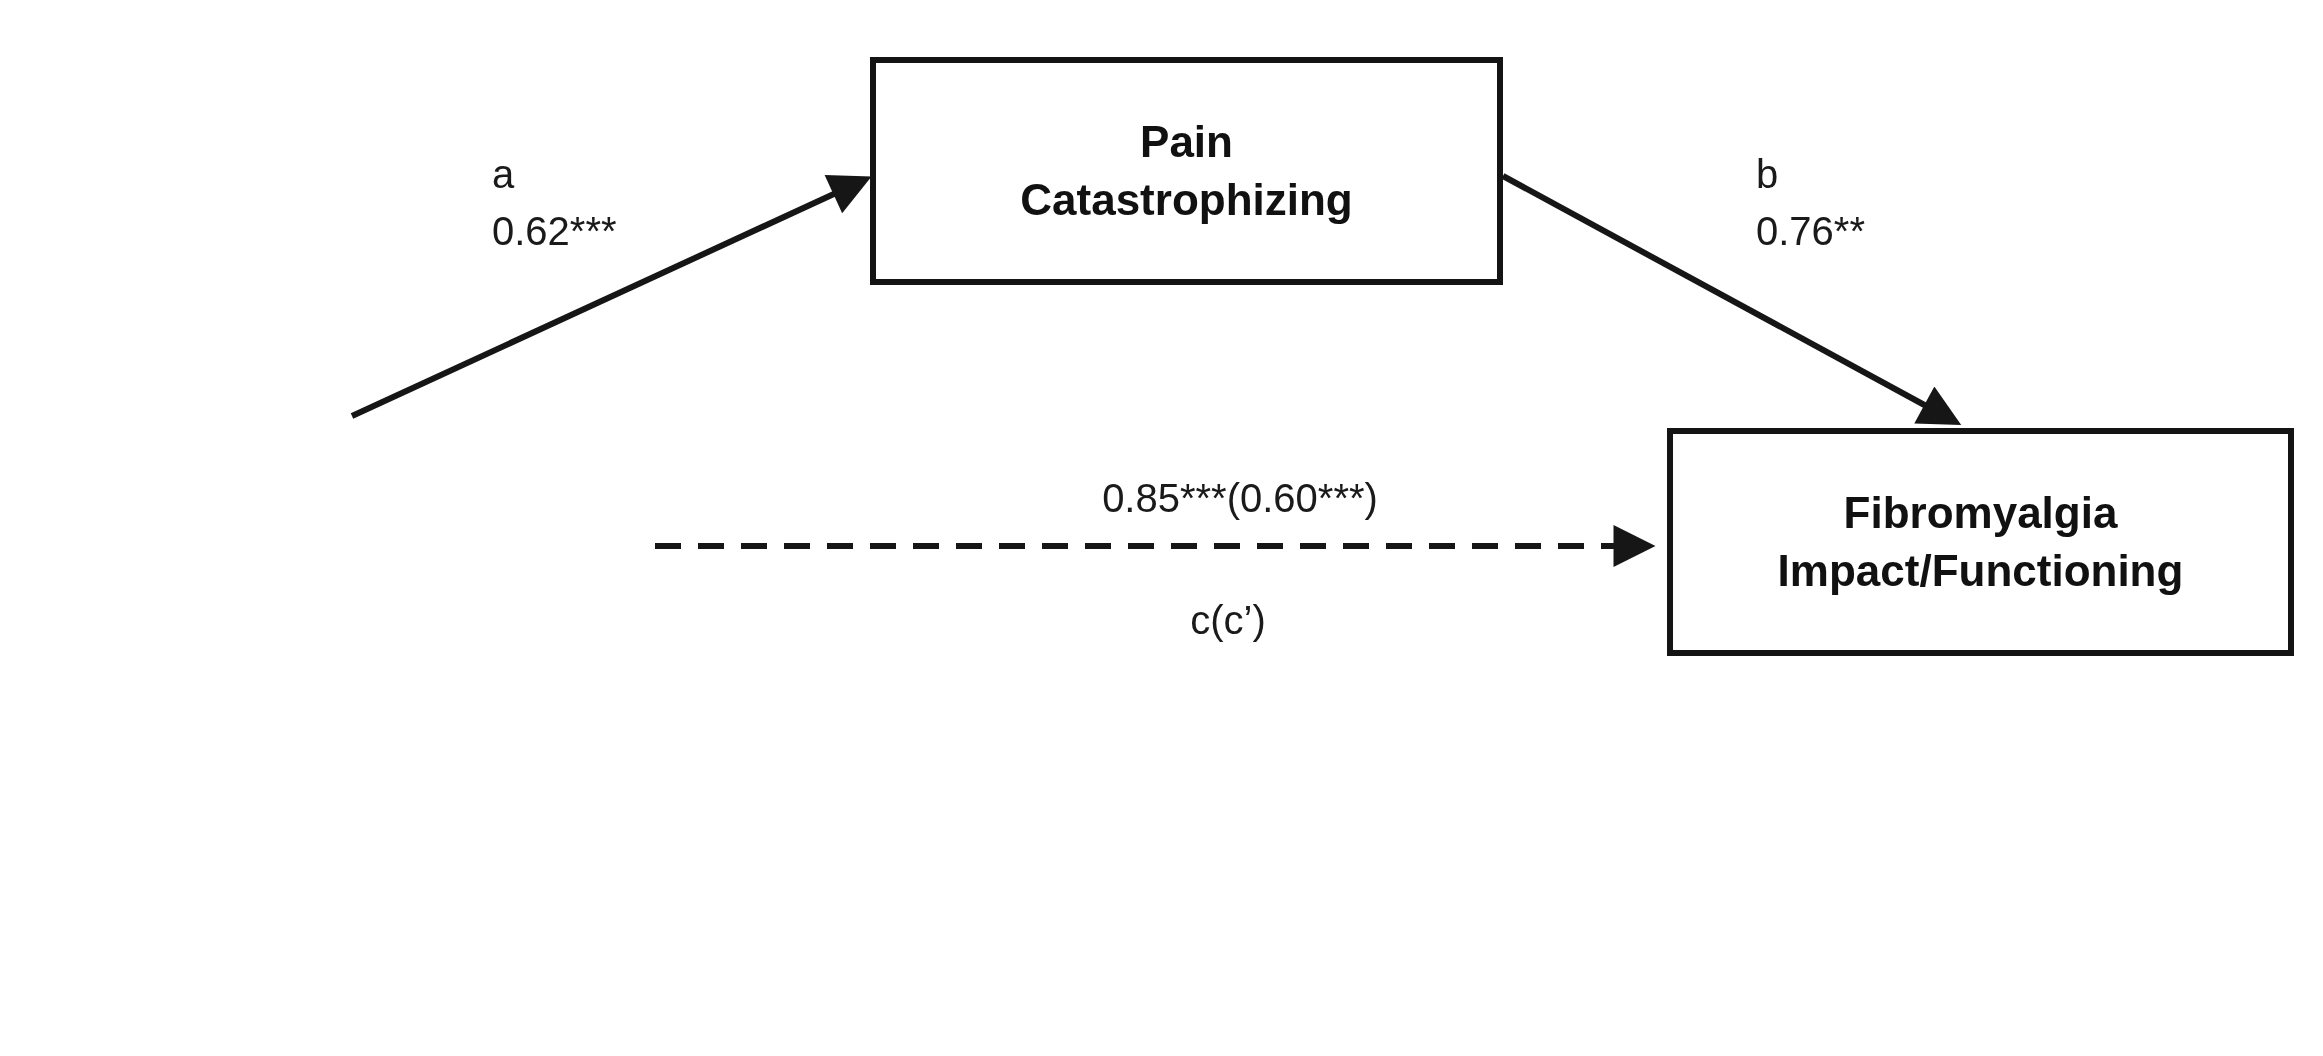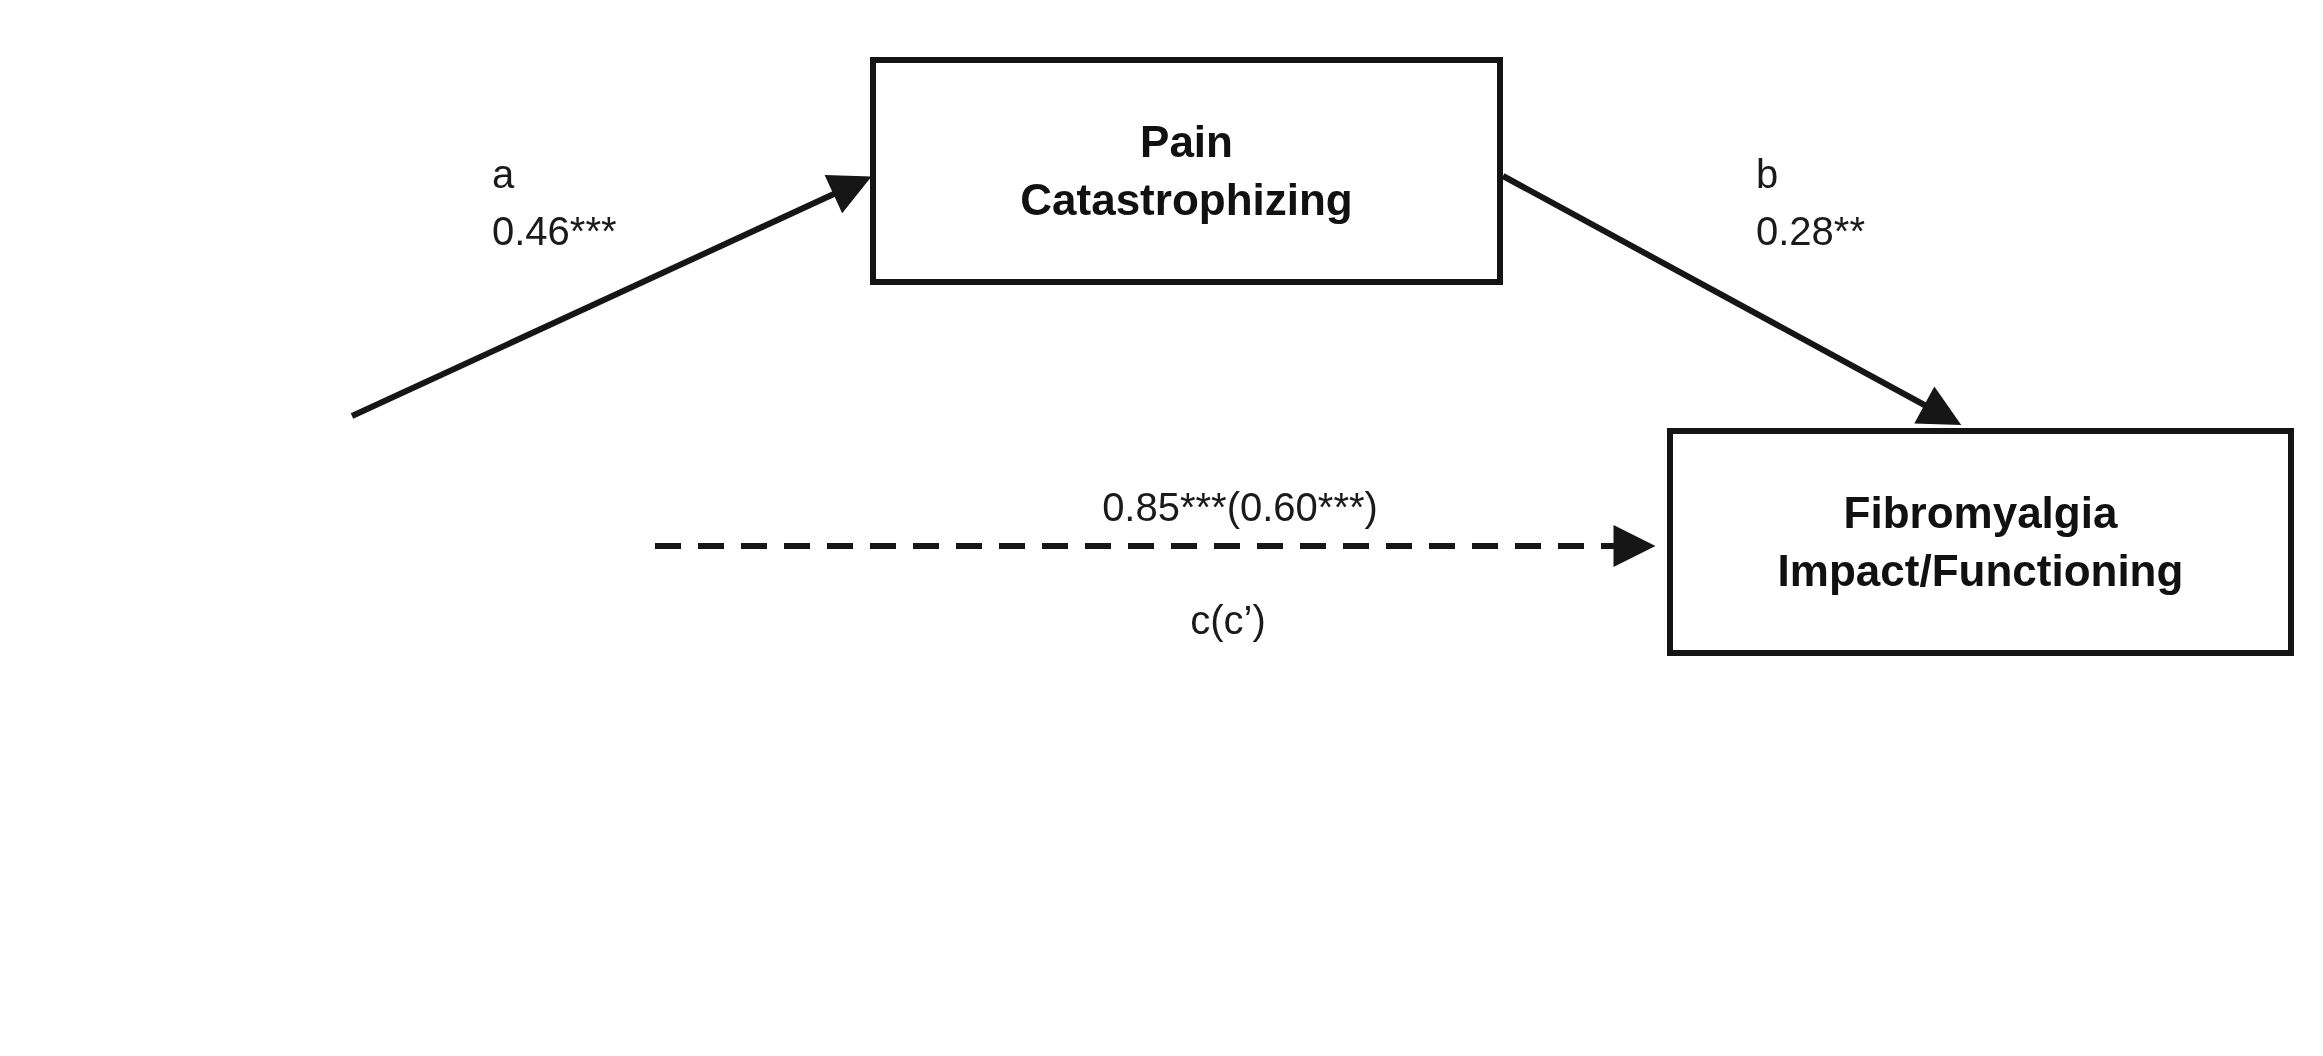--- a/index.html
+++ b/index.html
@@ -44,21 +44,21 @@
   #node-outcome   { left: 1667px; top: 396px; width: 627px; height: 228px; }
 
   .path-label {
     position: absolute;
     font-size: 40px;
     line-height: 1.42;
     color: #1a1a1a;
   }
   #label-path-a { left: 492px;  top: 114px; text-align: left; }
   #label-path-b { left: 1756px; top: 114px; text-align: left; }
-  #label-path-c-coef   { left: 1240px; top: 447px; transform: translateX(-50%); white-space: nowrap; }
+  #label-path-c-coef   { left: 1240px; top: 438px; transform: translateX(-50%); white-space: nowrap; }
   #label-path-c-letter { left: 1228px; top: 560px; transform: translateX(-50%); white-space: nowrap; }
 
   .footnote {
     position: absolute;
     left: 82px;
     top: 992px;
     font-size: 36px;
     color: #222222;
   }
 </style>
@@ -84,26 +84,26 @@
   </div>
 
 
   <div class="node" id="node-outcome">
     <span>Fibromyalgia
 Impact/Functioning</span>
   </div>
 
   <div class="path-label" id="label-path-a">
     <div>a</div>
-    <div>0.46***</div>
+    <div>0.62***</div>
   </div>
 
   <div class="path-label" id="label-path-b">
     <div>b</div>
-    <div>0.28**</div>
+    <div>0.76**</div>
   </div>
 
   <div class="path-label" id="label-path-c-coef">0.85***(0.60***)</div>
 
   <div class="path-label" id="label-path-c-letter">c(c’)</div>
 
 
 </div>
 
 </body></html>

